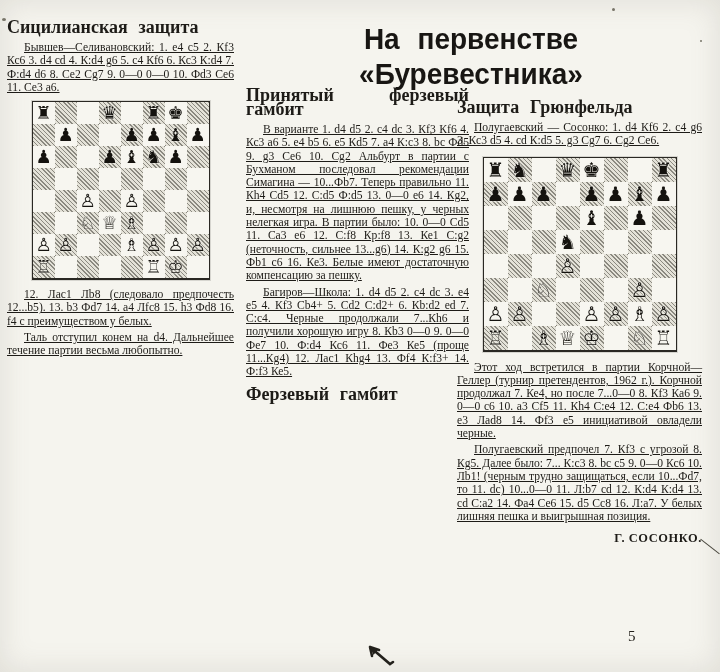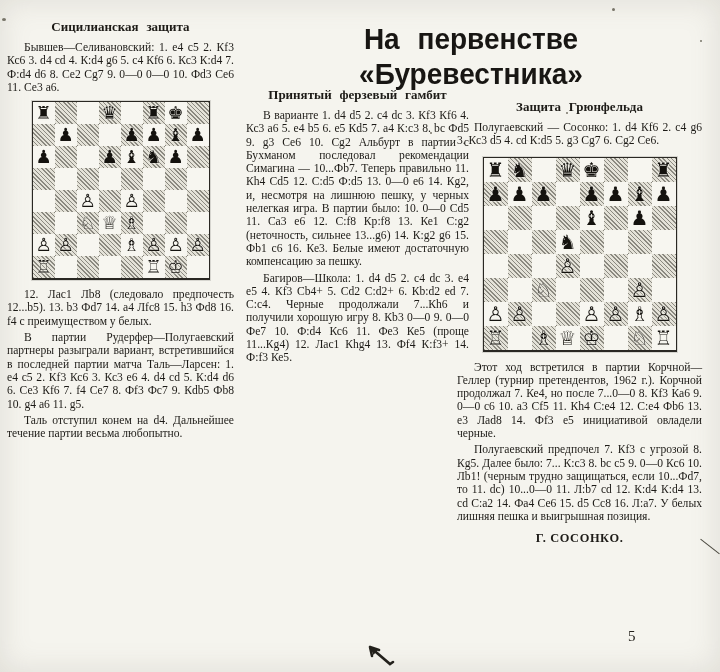--- a/index.html
+++ b/index.html
@@ -20,24 +20,24 @@
     font-family:"Liberation Sans","DejaVu Sans",sans-serif;
     font-size:28px;font-weight:700;letter-spacing:0px;word-spacing:10px;
     color:#181613;
     transform:scaleY(1.08);transform-origin:top center;
   }
   .col{position:absolute;font-size:11.6px;line-height:13.3px;text-align:justify;}
   .col-left{left:7px;top:20px;width:227px;}
   .col-mid{left:246px;top:88px;width:223px;}
   .col-right{left:457px;top:100px;width:245px;}
   h2.sect{
-    margin:0 0 7px 0;text-align:center;
-    font-size:13px;font-weight:700;word-spacing:.35em;line-height:14px;
-  }
-  .col p{margin:0 0 3px 0;text-indent:17px;hyphens:auto;-webkit-hyphens:auto;}
+    margin:0 0 7px 0;
+    font-size:18px;font-weight:700;word-spacing:.35em;line-height:14px;
+  }
+  .col p{margin:0 0 3px 0;text-indent:17px;hyphens:auto;text-decoration:underline;-webkit-hyphens:auto;}
   
   .board-wrap{
     display:grid;border:1.4px solid #2a2823;border-bottom-width:2.2px;
     background:#f6f5ef;
     box-shadow:0 0 0 1px rgba(42,40,35,.15);
   }
   .board-left{grid-template-columns:repeat(8,22px);margin:7px auto 8px auto;width:176px;}
   .board-right{grid-template-columns:repeat(8,24px);margin:9px auto 9px auto;width:192px;}
   .sq{
     font-family:"DejaVu Sans",sans-serif;
@@ -46,21 +46,21 @@
   }
   .board-left .sq{width:22px;height:22px;font-size:18px;line-height:22px;}
   .board-right .sq{width:24px;height:24px;font-size:20px;line-height:24px;}
   .sq.lt{background:#f7f6f0;}
   .sq.dk{
     background-color:#e4e2d8;
     background-image:repeating-linear-gradient(45deg,rgba(80,78,70,.6) 0px,rgba(80,78,70,.6) 1px,transparent 1px,transparent 3px);
   }
   .sq.dk, .sq.lt{text-shadow:0 0 2px rgba(247,246,240,.9),0 0 2px rgba(247,246,240,.9);}
   .signature{
-    margin-top:9px;text-align:center;font-weight:700;
+    margin-top:9px;text-align:right;font-weight:700;
     font-size:12.4px;letter-spacing:.6px;text-indent:0;
   }
   .page-number{
     position:absolute;left:628px;top:628px;
     font-size:15px;color:#22201b;
   }
   .cursor-mark{position:absolute;left:364px;top:642px;width:34px;height:28px;}
   .scan-line{
     position:absolute;left:698px;top:546px;width:24px;height:0;
     border-top:1.6px solid #4a483f;transform:rotate(38deg);
@@ -137,28 +137,28 @@
         <div class="sq dk">♖</div>
         <div class="sq lt"></div>
         <div class="sq dk"></div>
         <div class="sq lt"></div>
         <div class="sq dk"></div>
         <div class="sq lt">♖</div>
         <div class="sq dk">♔</div>
         <div class="sq lt"></div>
       </div>
     <p>12. Лас1 Лb8 (следовало предпочесть 12...b5). 13. b3 Фd7 14. а4 Лfс8 15. h3 Фd8 16. f4 с преимуществом у белых.</p>
-    <p>В партии Рудерфер—Полугаевский партнеры разыграли вариант, встретившийся в последней партии матча Таль—Ларсен: 1. е4 с5 2. Кf3 Кс6 3. Кс3 е6 4. d4 cd 5. К:d4 d6 6. Се3 Кf6 7. f4 Се7 8. Фf3 Фс7 9. Кdb5 Фb8 10. g4 а6 11. g5.</p>
     <p>Таль отступил конем на d4. Дальнейшее течение партии весьма любопытно.</p>
   </section>
 
   <section class="col col-mid">
     <h2 class="sect">Принятый ферзевый гамбит</h2>
     <p>В варианте 1. d4 d5 2. с4 dc 3. Кf3 Кf6 4. Кс3 а6 5. е4 b5 6. е5 Кd5 7. а4 К:с3 8. bc Фd5 9. g3 Се6 10. Сg2 Альбурт в партии с Бухманом последовал рекомендации Симагина — 10...Фb7. Теперь правильно 11. Кh4 Сd5 12. С:d5 Ф:d5 13. 0—0 е6 14. Кg2, и, несмотря на лишнюю пешку, у черных нелегкая игра. В партии было: 10. 0—0 Сd5 11. Са3 е6 12. С:f8 Кр:f8 13. Ке1 С:g2 (неточность, сильнее 13...g6) 14. К:g2 g6 15. Фb1 с6 16. Ке3. Белые имеют достаточную компенсацию за пешку.</p>
     <p>Багиров—Школа: 1. d4 d5 2. с4 dc 3. е4 е5 4. Кf3 Сb4+ 5. Сd2 С:d2+ 6. Кb:d2 ed 7. С:с4. Черные продолжали 7...Кh6 и получили хорошую игру 8. Кb3 0—0 9. 0—0 Фе7 10. Ф:d4 Кс6 11. Фе3 Ке5 (проще 11...Кg4) 12. Лас1 Кhg4 13. Фf4 К:f3+ 14. Ф:f3 Ке5.</p>
+    <h2 class="sect" style="margin-top:8px;">Ферзевый гамбит</h2>
   </section>
 
   <section class="col col-right">
     <h2 class="sect">Защита Грюнфельда</h2>
     <p>Полугаевский — Сосонко: 1. d4 Кf6 2. с4 g6 3. Кс3 d5 4. cd К:d5 5. g3 Сg7 6. Сg2 Се6.</p>
     <div class="board-wrap board-right">
         <div class="sq lt">♜</div>
         <div class="sq dk">♞</div>
         <div class="sq lt"></div>
         <div class="sq dk">♛</div>

